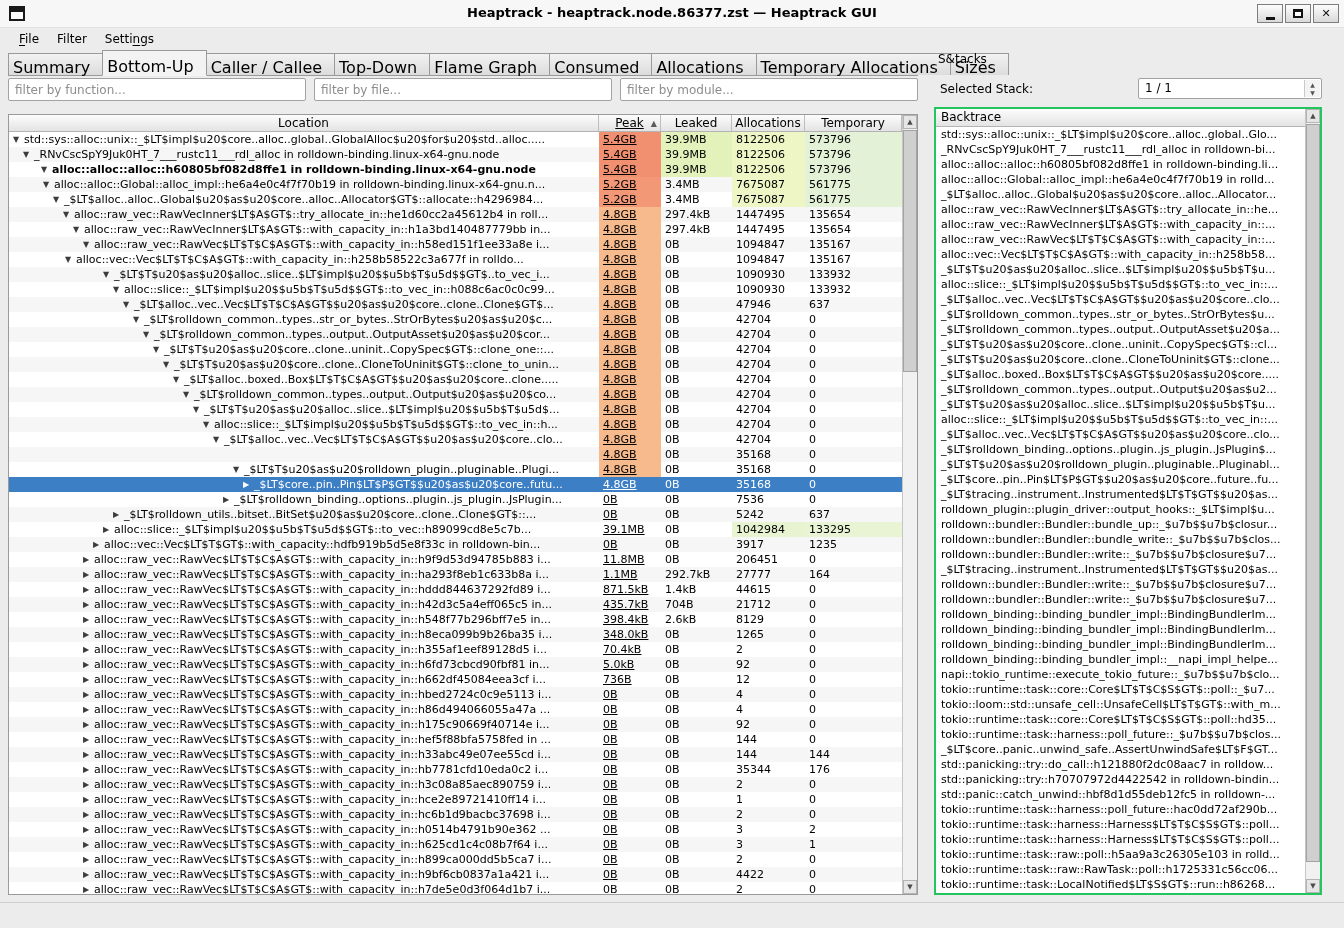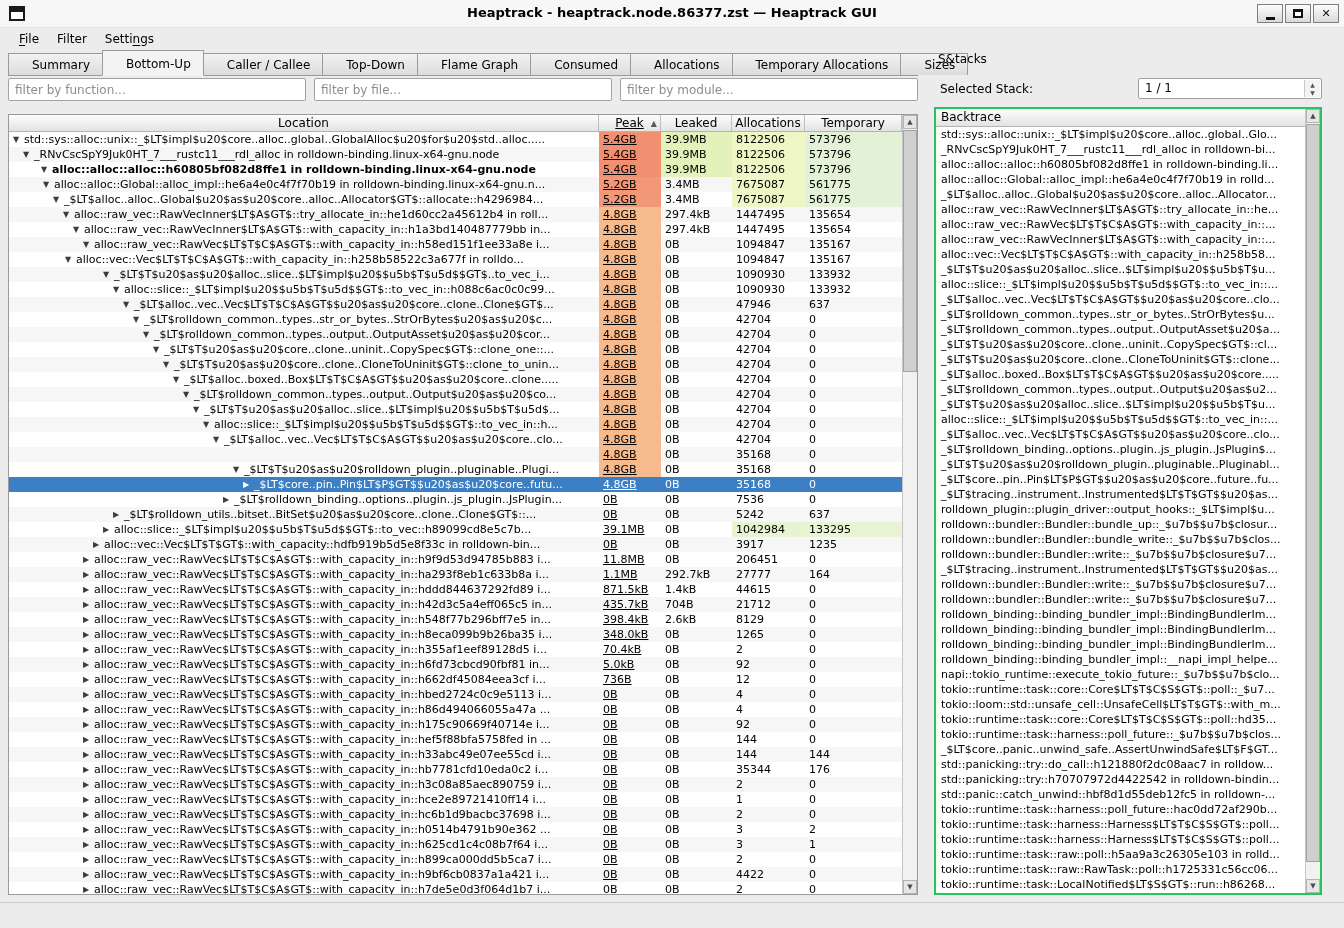--- a/index.html
+++ b/index.html
@@ -18,21 +18,21 @@
   .glyph-max { width:10px; height:9px; border:2px solid #111; border-top-width:3px; background:#fff; }
   .glyph-close { font-size:11px; font-weight:bold; color:#111; line-height:1; }
 
   
   .menubar { position:absolute; top:28px; left:0; right:0; height:22px; display:flex; align-items:center; padding-left:10px; font-size:12px; }
   .menu-item { padding:2px 9px; cursor:default; }
   .menu-item u { text-underline-offset:2px; }
 
   
   .tabbar { position:absolute; top:50px; left:8px; width:910px; height:26px; border-bottom:1px solid #9a9a9a; display:flex; align-items:flex-end; }
-  .tab { font-size:12px; padding:4px 12px 4px 23px; height:22px; border:1px solid #9a9a9a; border-bottom:none; background:linear-gradient(#f2f2f2,#dcdcdc); margin-right:-1px; white-space:nowrap; }
+  .tab { font-size:16px; padding:4px 12px 4px 4px; height:22px; border:1px solid #9a9a9a; border-bottom:none; background:linear-gradient(#f2f2f2,#dcdcdc); margin-right:-1px; white-space:nowrap; }
   .tab.active { height:26px; padding-top:6px; background:#f3f3f3; position:relative; z-index:2; margin-bottom:-1px; border-bottom:1px solid #f3f3f3; }
 
   
   .filters { position:absolute; top:78px; left:8px; width:910px; display:flex; gap:8px; }
   .filters input { flex:1 1 0; height:23px; border:1px solid #a2a2a2; background:#fff; font-family:inherit; font-size:12px; padding:0 6px; border-radius:2px; }
   .filters input::placeholder { color:#8d8d8d; opacity:1; }
 
   
   .tree { position:absolute; left:8px; top:114px; width:910px; bottom:33px; border:1px solid #9a9a9a; background:#fff; overflow:hidden; }
   .thead { display:flex; height:17px; width:calc(100% - 15px); background:linear-gradient(#fdfdfd,#e3e3e3); border-bottom:1px solid #b4b4b4; font-size:12px; line-height:16px; }
@@ -519,22 +519,22 @@
     </div>
     <div class="btbox">
       <div class="bt-header">Backtrace</div>
       <div class="bt-list">
           <div class="bt-item">std::sys::alloc::unix::_$LT$impl$u20$core..alloc..global..Glo...</div>
           <div class="bt-item">_RNvCscSpY9Juk0HT_7___rustc11___rdl_alloc in rolldown-bi...</div>
           <div class="bt-item">alloc::alloc::alloc::h60805bf082d8ffe1 in rolldown-binding.li...</div>
           <div class="bt-item">alloc::alloc::Global::alloc_impl::he6a4e0c4f7f70b19 in rolld...</div>
           <div class="bt-item">_$LT$alloc..alloc..Global$u20$as$u20$core..alloc..Allocator...</div>
           <div class="bt-item">alloc::raw_vec::RawVecInner$LT$A$GT$::try_allocate_in::he...</div>
+          <div class="bt-item">alloc::raw_vec::RawVecInner$LT$A$GT$::with_capacity_in::...</div>
           <div class="bt-item">alloc::raw_vec::RawVec$LT$T$C$A$GT$::with_capacity_in::...</div>
-          <div class="bt-item">alloc::raw_vec::RawVecInner$LT$A$GT$::with_capacity_in::...</div>
           <div class="bt-item">alloc::vec::Vec$LT$T$C$A$GT$::with_capacity_in::h258b58...</div>
           <div class="bt-item">_$LT$T$u20$as$u20$alloc..slice..$LT$impl$u20$$u5b$T$u...</div>
           <div class="bt-item">alloc::slice::_$LT$impl$u20$$u5b$T$u5d$$GT$::to_vec_in::...</div>
           <div class="bt-item">_$LT$alloc..vec..Vec$LT$T$C$A$GT$$u20$as$u20$core..clo...</div>
           <div class="bt-item">_$LT$rolldown_common..types..str_or_bytes..StrOrBytes$u...</div>
           <div class="bt-item">_$LT$rolldown_common..types..output..OutputAsset$u20$a...</div>
           <div class="bt-item">_$LT$T$u20$as$u20$core..clone..uninit..CopySpec$GT$::cl...</div>
           <div class="bt-item">_$LT$T$u20$as$u20$core..clone..CloneToUninit$GT$::clone...</div>
           <div class="bt-item">_$LT$alloc..boxed..Box$LT$T$C$A$GT$$u20$as$u20$core.....</div>
           <div class="bt-item">_$LT$rolldown_common..types..output..Output$u20$as$u2...</div>

